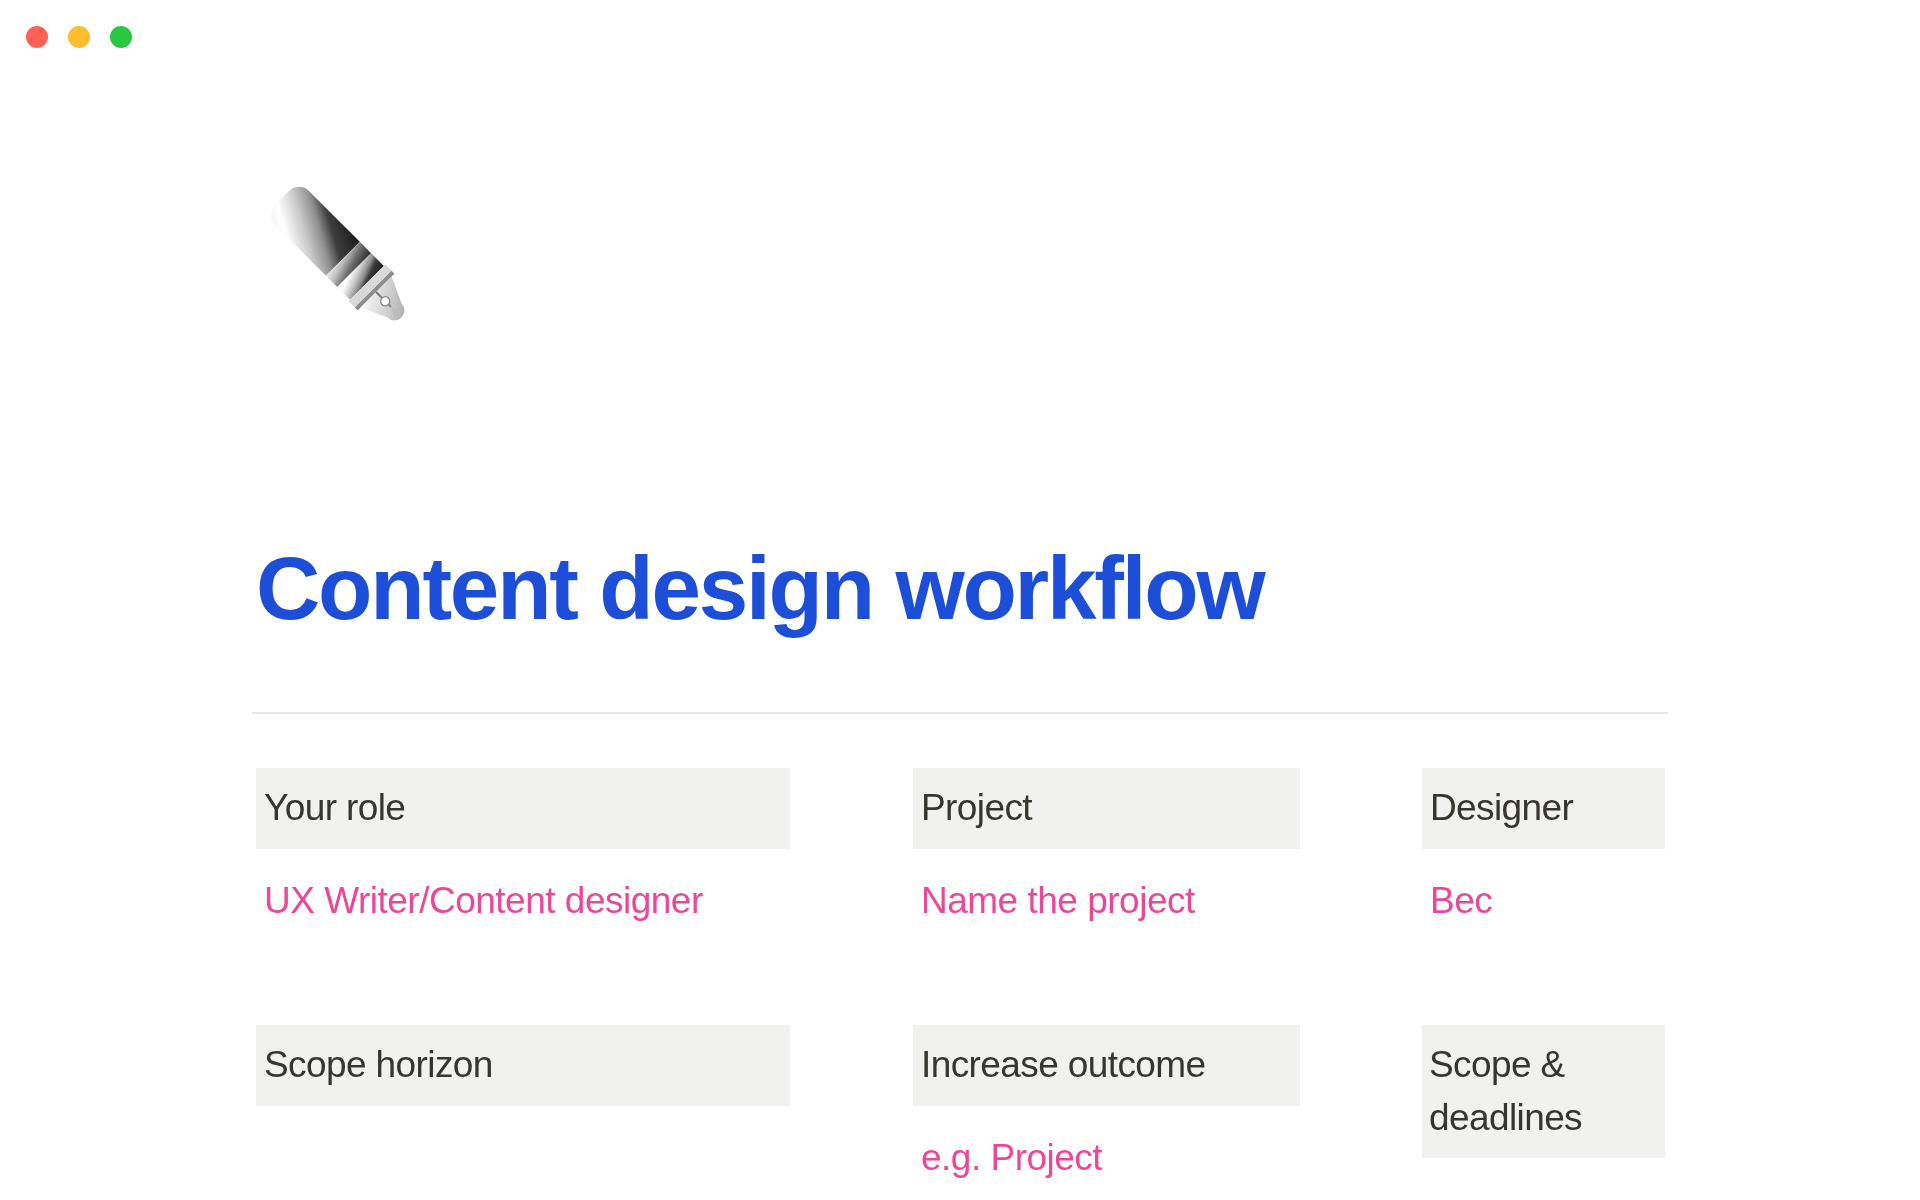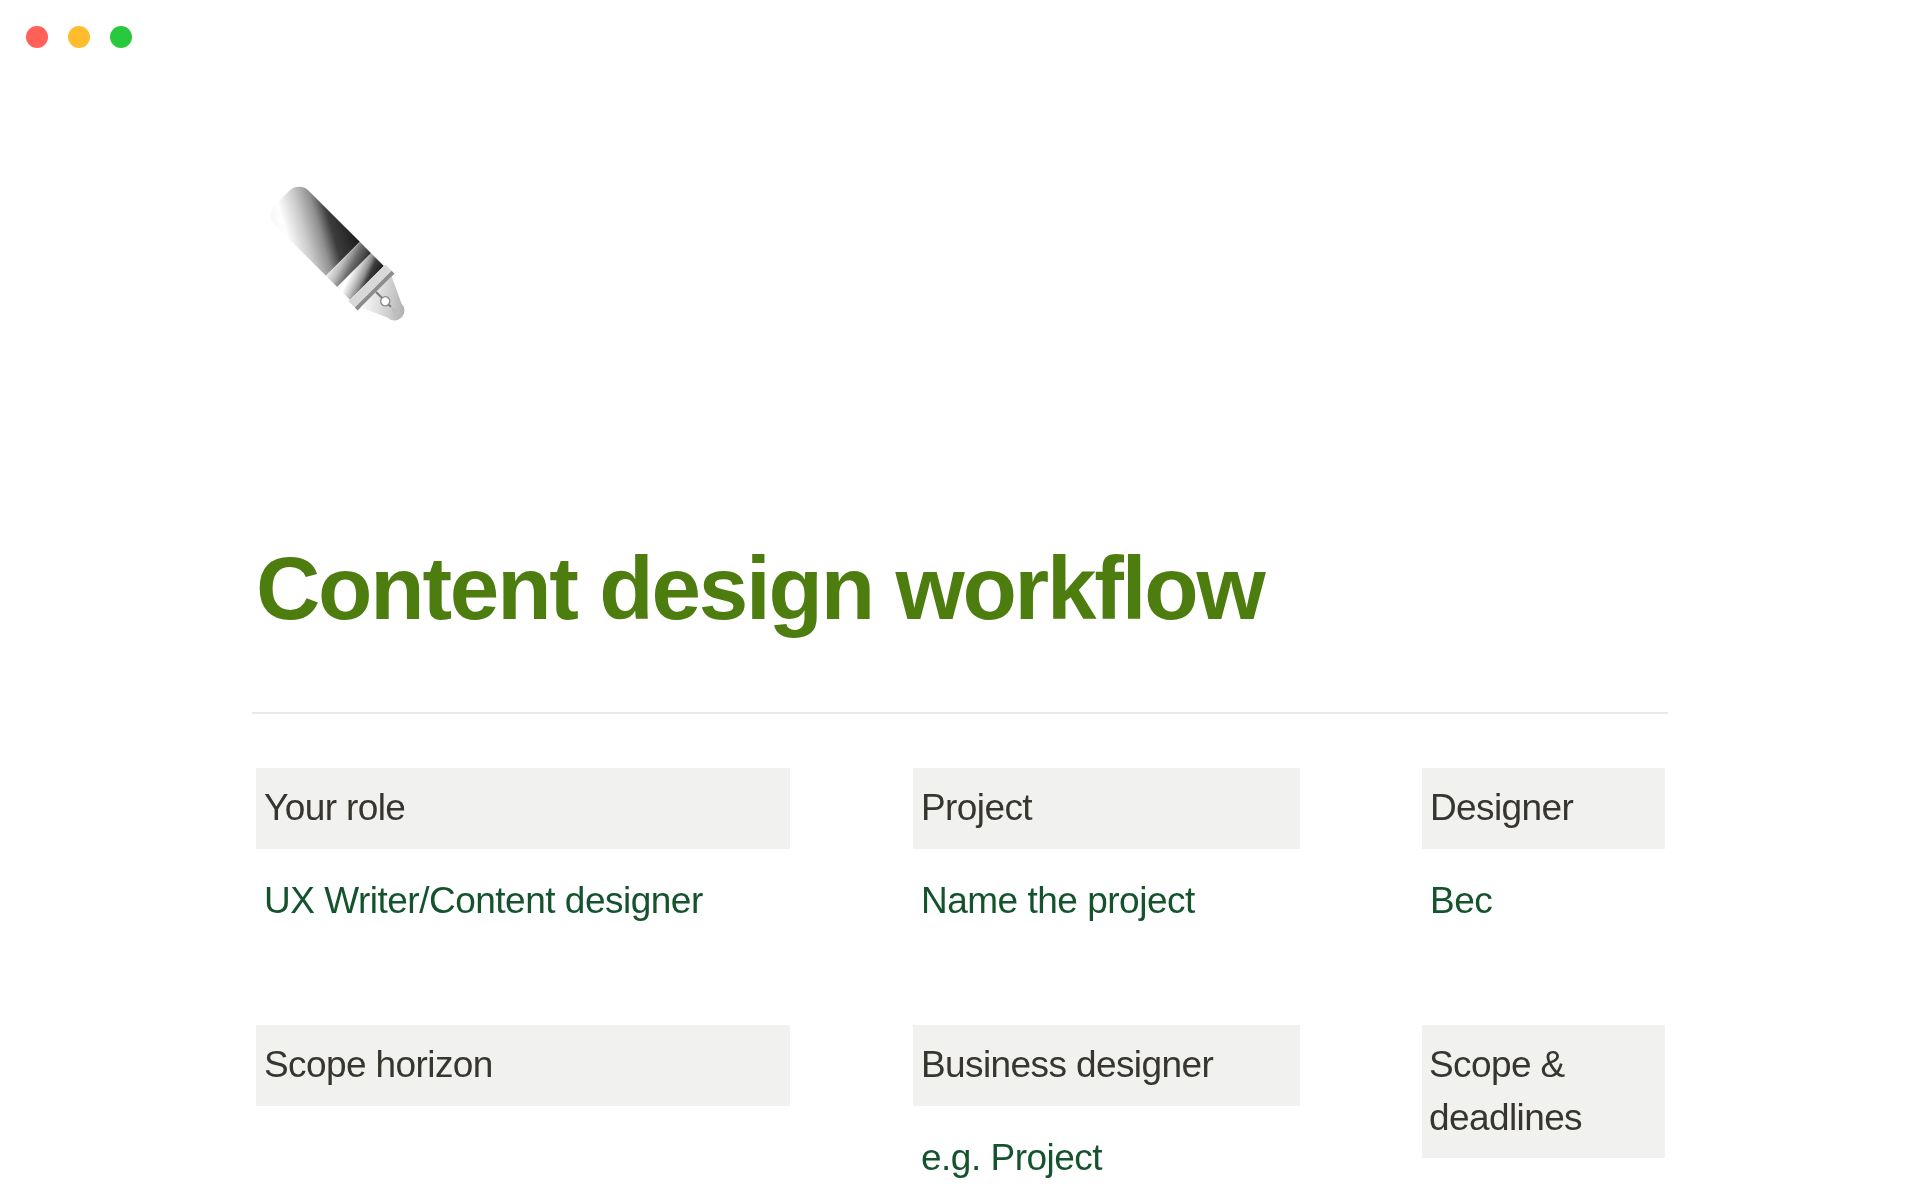--- a/index.html
+++ b/index.html
@@ -60,21 +60,21 @@
   }
   #page-icon svg { display: block; }
 
   #page-title {
     position: absolute;
     left: 256px;
     top: 540px;
     font-size: 89px;
     font-weight: bold;
     letter-spacing: -2.2px;
-    color: #4d7c0f;
+    color: #1d4ed8;
     line-height: 1.1;
     white-space: nowrap;
   }
 
   #title-divider {
     position: absolute;
     left: 252px;
     top: 712px;
     width: 1416px;
     height: 2px;
@@ -97,21 +97,21 @@
     background: #f1f1ef;
     color: #37352f;
     font-size: 37px;
     font-weight: normal;
     letter-spacing: -0.6px;
     line-height: 1.42;
     padding: 14px 8px 14px 8px;
   }
 
   .prop-value {
-    color: #14532d;
+    color: #ec4899;
     font-size: 37px;
     font-weight: normal;
     letter-spacing: -0.5px;
     line-height: 1.35;
     padding: 0 8px;
     margin-top: 27px;
     white-space: nowrap;
   }
 
   
@@ -202,21 +202,21 @@
     <div class="prop-block" id="block-designer">
       <div class="prop-header">Designer</div>
       <div class="prop-value">Bec</div>
     </div>
 
     <div class="prop-block" id="block-time-horizon">
       <div class="prop-header">Scope horizon</div>
     </div>
 
     <div class="prop-block" id="block-business-outcome">
-      <div class="prop-header">Business designer</div>
+      <div class="prop-header">Increase outcome</div>
       <div class="prop-value">e.g. Project</div>
     </div>
 
     <div class="prop-block" id="block-scope-deadlines">
       <div class="prop-header">Scope &amp; deadlines</div>
       <div class="prop-value"></div>
     </div>
 
   </div>
 </div>

